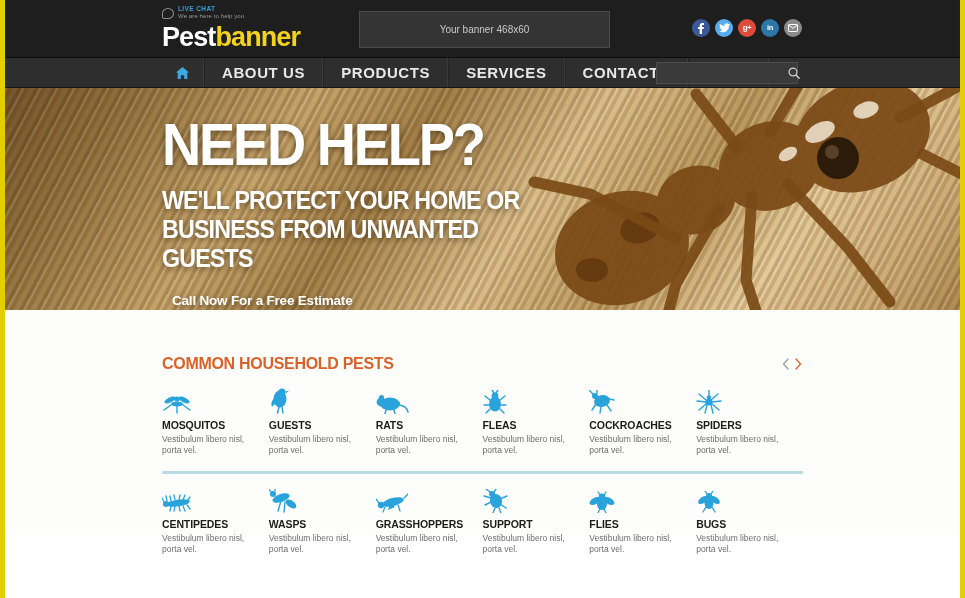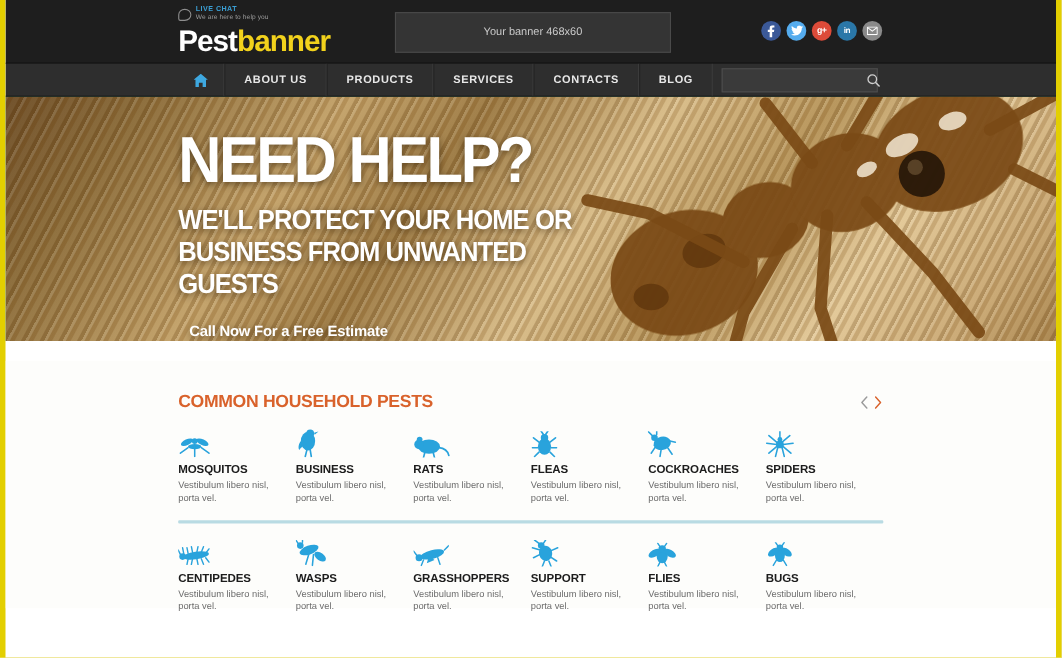--- a/index.html
+++ b/index.html
@@ -85,21 +85,21 @@
     display: flex; align-items: stretch;
     border-bottom: 1px solid #161616;
   }
   .nav-inner {
     margin-left: 157px;
     display: flex; align-items: stretch;
   }
   .nav-item {
     display: flex; align-items: center; justify-content: flex-start;
     padding: 0 17px;
-    font-size: 10px; font-weight: bold; letter-spacing: .6px;
+    font-size: 15px; font-weight: bold; letter-spacing: .6px;
     color: #e8e8e8; text-transform: uppercase;
     border-right: 1px solid #3b3b3b;
     border-left: 1px solid #242424;
     cursor: pointer;
   }
   .nav-item.home { padding: 0 14px; border-left: none; }
   .home-icon { display:block; }
   .nav-search {
     position: absolute; left: 651px; top: 4px;
     width: 142px; height: 22px;
@@ -171,22 +171,21 @@
     display: flex; align-items: center; gap: 6px;
     font-size: 15px; font-weight: bold; color: #fff;
     letter-spacing: -.4px;
   }
 
   
   .pests {
     position: relative;
     background: #fdfdfb;
     height: 225px;
-    padding: 0 157px;
-    margin-top: 18px;
+    padding: 16px 157px;
   }
   .pests-head {
     display: flex; align-items: center; justify-content: space-between;
     padding-top: 29px;
   }
   .pests-title {
     font-size: 16px; font-weight: bold;
     color: #d9622b; letter-spacing: -.3px;
   }
   .pests-arrows { display: flex; gap: 1px; align-items: center; }
@@ -390,21 +389,21 @@
           <svg width="24" height="26" viewBox="0 0 24 26">
               <g fill="#29a3dc">
                 <ellipse cx="11" cy="11" rx="6.5" ry="8.5"></ellipse>
                 <circle cx="13" cy="4" r="3.6"></circle>
                 <path d="M16.5 3.5l4-1.2-3.4 3z"></path>
                 <path d="M6 9c-3 3-4.5 7-3 10 1.5-2 4-4 6-4.6z"></path>
                 <path d="M10 19l-1.5 6M13 19l1 6" stroke="#29a3dc" stroke-width="1.5" stroke-linecap="round"></path>
               </g>
             </svg>
         </div>
-        <div class="pest-name">BUSINESS</div>
+        <div class="pest-name">GUESTS</div>
         <div class="pest-desc">Vestibulum libero nisl, porta vel.</div>
       </div>
 
       <div class="pest-item">
         <div class="pest-icon">
           <svg width="34" height="20" viewBox="0 0 34 20">
               <g fill="#29a3dc">
                 <ellipse cx="14" cy="10" rx="10" ry="6.5"></ellipse>
                 <circle cx="5" cy="8" r="4.4"></circle>
                 <circle cx="5.5" cy="3.6" r="2.6"></circle>

